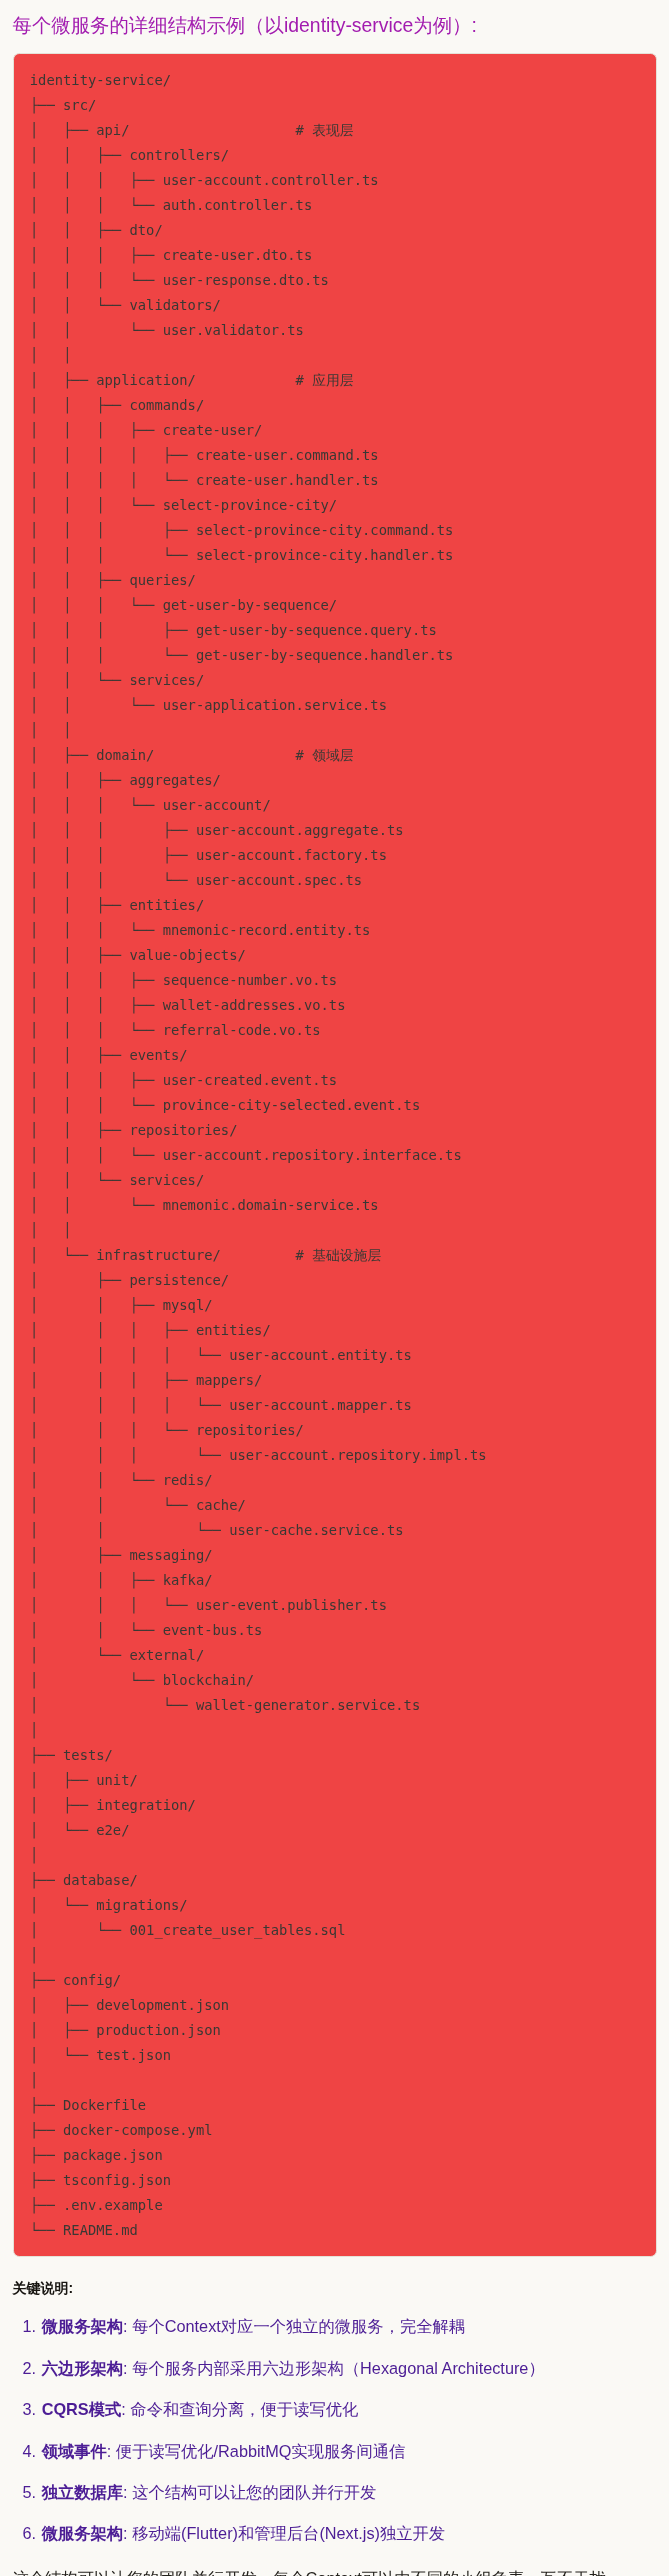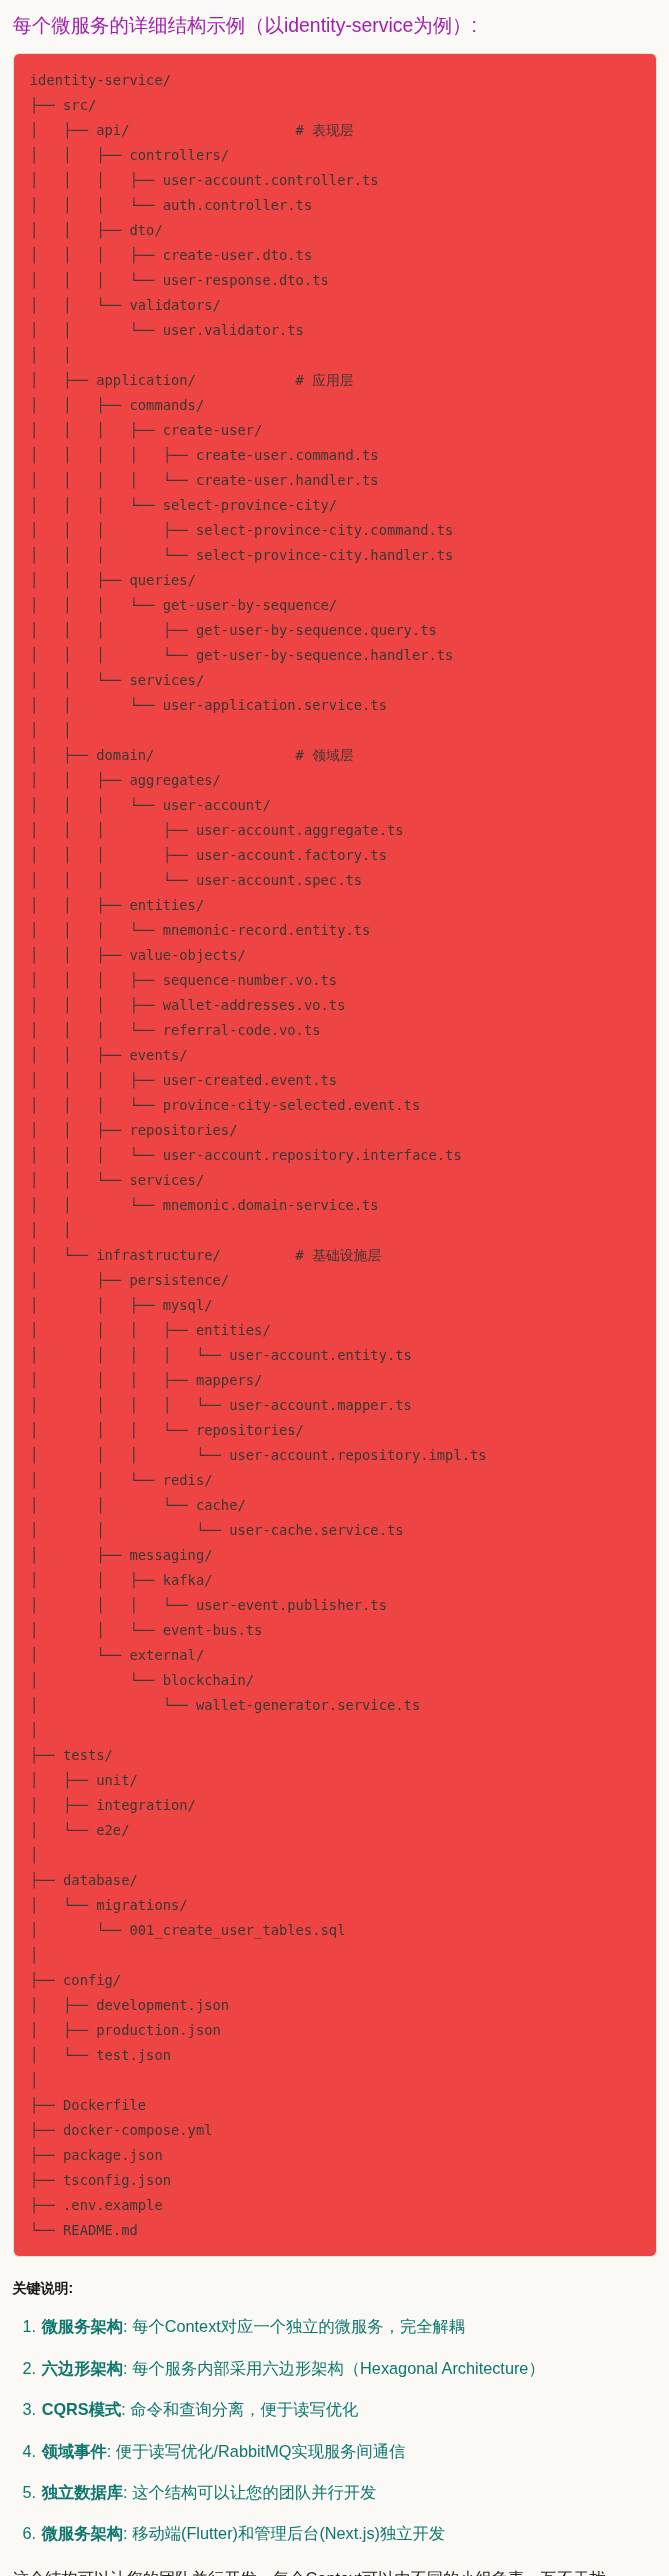--- a/index.html
+++ b/index.html
@@ -49,21 +49,21 @@
     color: #171511;
   }
   .notes-list {
     margin: 0;
     padding: 0 0 0 10px;
   }
   .note-item {
     font-size: 16.3px;
     line-height: 1.5;
     margin: 0 0 17px 0;
-    color: #0f766e;
+    color: #4c1d95;
   }
   .note-num {
     margin-right: 5.6px;
   }
   .note-term {
     font-weight: 700;
   }
   .closing {
     font-size: 16.3px;
     line-height: 1.5;

